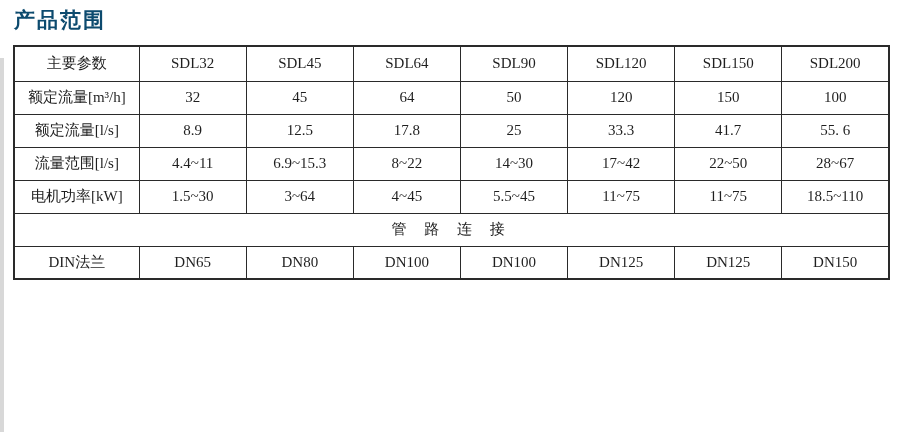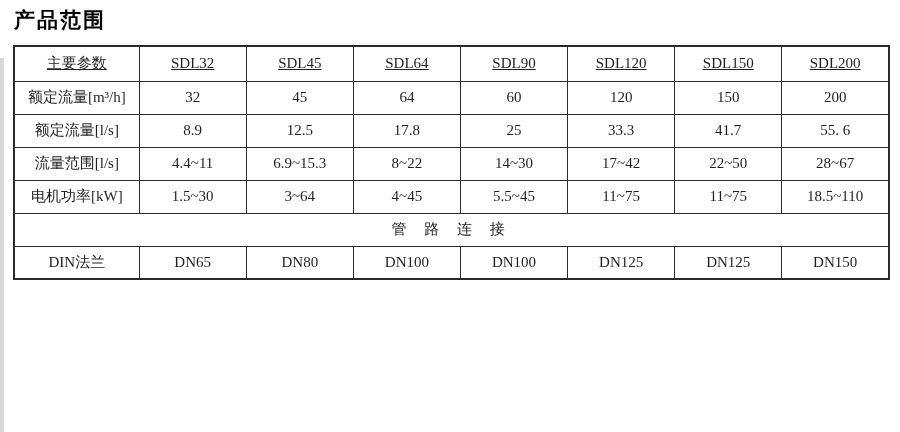--- a/index.html
+++ b/index.html
@@ -9,21 +9,21 @@
     background: #ffffff;
     font-family: "Liberation Serif", "DejaVu Serif", serif;
     color: #1f1f1f;
     overflow: hidden;
   }
   .page { position: relative; width: 900px; height: 432px; background: #ffffff; }
 
   .page-title {
     position: absolute; left: 14px; top: 6px; margin: 0;
     font-family: "DejaVu Sans", "Liberation Sans", sans-serif;
-    font-size: 21px; font-weight: 700; color: #000000;
+    font-size: 21px; font-weight: 700; color: #0c4a6e;
     letter-spacing: 2px;
   }
 
   .edge-strip {
     position: absolute; left: 0; top: 58px; width: 4px; height: 374px;
     background: #d8d8d8;
   }
 
   table.spec {
     position: absolute; left: 13px; top: 45px;
@@ -40,21 +40,21 @@
     text-align: center;
     vertical-align: middle;
     padding: 0 2px;
     font-size: 15px;
     font-weight: normal;
     height: 33px;
     white-space: nowrap;
     overflow: hidden;
     color: #1f1f1f;
   }
-  table.spec tr.header-row th { height: 35px; text-decoration: underline; }
+  table.spec tr.header-row th { height: 35px; }
   td.label-cell, th.label-cell { font-size: 15px; }
   td.temp-span { padding-right: 122px; }
   td.conn-span { letter-spacing: 7px; height: 32px; }
 </style>
 </head>
 <body>
 
 <div class="page">
 
   <h1 class="page-title">产品范围</h1>
@@ -83,24 +83,24 @@
       <th>SDL120</th>
       <th>SDL150</th>
       <th>SDL200</th>
     </tr>
 
     <tr>
       <td class="label-cell">额定流量[m³/h]</td>
       <td>32</td>
       <td>45</td>
       <td>64</td>
-      <td>60</td>
+      <td>50</td>
       <td>120</td>
       <td>150</td>
-      <td>200</td>
+      <td>100</td>
     </tr>
 
     <tr>
       <td class="label-cell">额定流量[l/s]</td>
       <td>8.9</td>
       <td>12.5</td>
       <td>17.8</td>
       <td>25</td>
       <td>33.3</td>
       <td>41.7</td>

